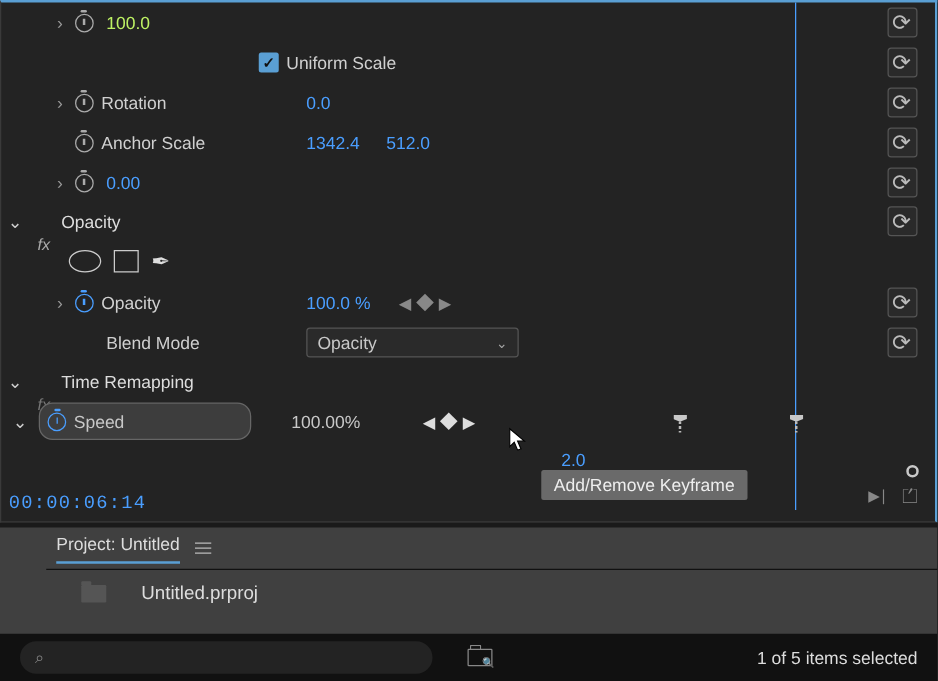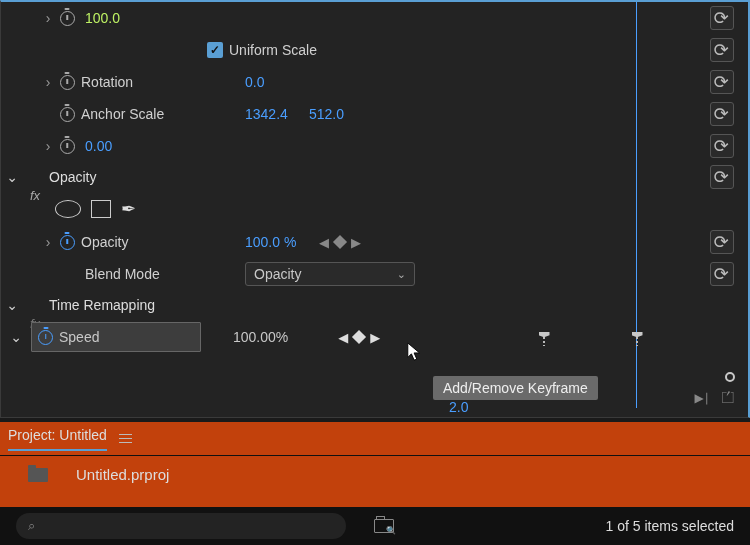--- a/index.html
+++ b/index.html
@@ -29,33 +29,33 @@
   .kf-nav.active { color: #ddd; }
   .kf-nav.active .diamond { background: #ddd; }
   .dropdown { background: #2a2a2a; border: 1px solid #555; border-radius: 3px; height: 24px; min-width: 170px; display: flex; align-items: center; padding: 0 8px; justify-content: space-between; margin-left: 8px; }
   .dropdown .dd-caret { color: #aaa; font-size: 11px; }
   .stopwatch-icon { width: 15px; height: 15px; border: 1.5px solid #aaa; border-radius: 50%; position: relative; }
   .stopwatch-icon::before { content: ""; position: absolute; top: -4px; left: 50%; transform: translateX(-50%); width: 5px; height: 2.5px; background: #aaa; border-radius: 1px; }
   .stopwatch-icon::after { content: ""; position: absolute; top: 3px; left: 50%; transform: translateX(-50%); width: 1.5px; height: 5px; background: #aaa; }
   .stopwatch-icon.blue { border-color: #4a9eff; }
   .stopwatch-icon.blue::before, .stopwatch-icon.blue::after { background: #4a9eff; }
   .reset-arrow { font-size: 18px; color: #bbb; transform: scaleX(-1); }
-  .speed-row { background: #3d3d3d; border: 1px solid #666; border-radius: 1px; margin: 2px 8px 2px 48px; height: 30px; display: flex; align-items: center; position: relative; }
+  .speed-row { background: #3d3d3d; border: 1px solid #666; border-radius: 11px; margin: 2px 8px 2px 48px; height: 30px; display: flex; align-items: center; position: relative; }
   .timecode { position: absolute; left: 6px; bottom: 6px; color: #4a9eff; font-size: 15px; font-family: "Courier New", monospace; letter-spacing: 1px; }
   .timeline-area { position: absolute; left: 484px; top: 0; width: 266px; height: 418px; }
   .playhead-line { position: absolute; left: 151px; top: 0; bottom: 12px; width: 1px; background: #4a9eff; }
   .kf-marker { position: absolute; width: 12px; height: 14px; display: flex; flex-direction: column; align-items: center; }
   .kf-marker .pent { width: 11px; height: 11px; background: #c8c8c8; clip-path: polygon(50% 100%, 100% 60%, 100% 0, 0 0, 0 60%); }
   .kf-marker .stem { width: 1.5px; height: 18px; background: repeating-linear-gradient(#bbb 0 2px, transparent 2px 4px); }
   .circle-marker { position: absolute; width: 10px; height: 10px; border: 2px solid #c8c8c8; border-radius: 50%; }
   .tooltip { position: absolute; background: #6a6a6a; color: #eee; padding: 4px 10px; border-radius: 2px; font-size: 14px; white-space: nowrap; }
   .cursor { position: absolute; width: 18px; height: 22px; pointer-events: none; }
   .share-btn { position: absolute; right: 14px; bottom: 10px; display: flex; gap: 12px; color: #888; }
   .val-sub { position: absolute; color: #4a9eff; font-size: 14px; }
-  .project-panel { position: absolute; left: 0; top: 422px; width: 750px; height: 123px; background: #c2410c; }
+  .project-panel { position: absolute; left: 0; top: 422px; width: 750px; height: 123px; background: #404040; padding-left: 37px; }
   .project-header { display: flex; align-items: center; height: 34px; padding-left: 8px; gap: 12px; color: #ddd; border-bottom: 1px solid #111; }
   .hamburger { display: flex; flex-direction: column; gap: 2.5px; }
   .hamburger span { width: 13px; height: 1.5px; background: #bbb; }
   .project-body { padding: 10px 0 0 28px; display: flex; align-items: center; gap: 28px; color: #ddd; font-size: 15px; }
   .folder-tab-icon { width: 20px; height: 14px; background: #555; position: relative; border-radius: 1px; }
   .folder-tab-icon::before { content:""; position:absolute; top:-3px; left:0; width:8px; height:3px; background:#555; border-radius:1px 1px 0 0; }
   .project-footer { position: absolute; bottom: 0; left: 0; right: 0; height: 38px; background:#111; display: flex; align-items: center; padding: 0 16px; }
   .search-box { background: #232323; border-radius: 14px; height: 26px; width: 330px; display: flex; align-items: center; padding: 0 12px; }
   .folder-new-icon { margin-left: 28px; width: 20px; height: 14px; border: 1.5px solid #888; position: relative; border-radius: 1px; }
   .folder-new-icon::before { content:""; position:absolute; top:-4px; left:1px; width:7px; height:3px; border: 1.5px solid #888; border-bottom: none; border-radius:1px 1px 0 0; }
@@ -194,28 +194,29 @@
       <div class="label" style="width:auto; padding-left:6px">Speed</div>
     </div>
     <div class="val-white" style="padding-left:24px">100.00%</div>
     <div class="kf-nav active" style="margin-left:50px">
       <span class="tri">◀</span>
       <span class="diamond"></span>
       <span class="tri">▶</span>
     </div>
   </div>
 
-  <div class="val-sub" style="left:448px; top:358px;margin-top:39px;">2.0</div>
+  <div class="val-sub" style="left:448px; top:358px;">2.0</div>
 
   <div class="tooltip" style="left:432px; top:374px;">Add/Remove Keyframe</div>
 
   <svg class="cursor" style="left:405px; top:339px;" viewBox="0 0 20 24">
     <path d="M2 2 L2 18 L6 14 L9 21 L12 20 L9 13 L15 13 Z" fill="#fff" stroke="#000" stroke-width="1"></path>
   </svg>
 
+  <div class="timecode">00:00:06:14</div>
 
   <div class="share-btn">
     <span style="font-size:12px; position:relative; top:2px">▶∣</span>
     <span style="font-size:16px">⏍</span>
   </div>
 
   <div class="timeline-area">
     <div class="playhead-line"></div>
     <div class="kf-marker" style="left:53px; top:330px;">
       <div class="pent"></div>

